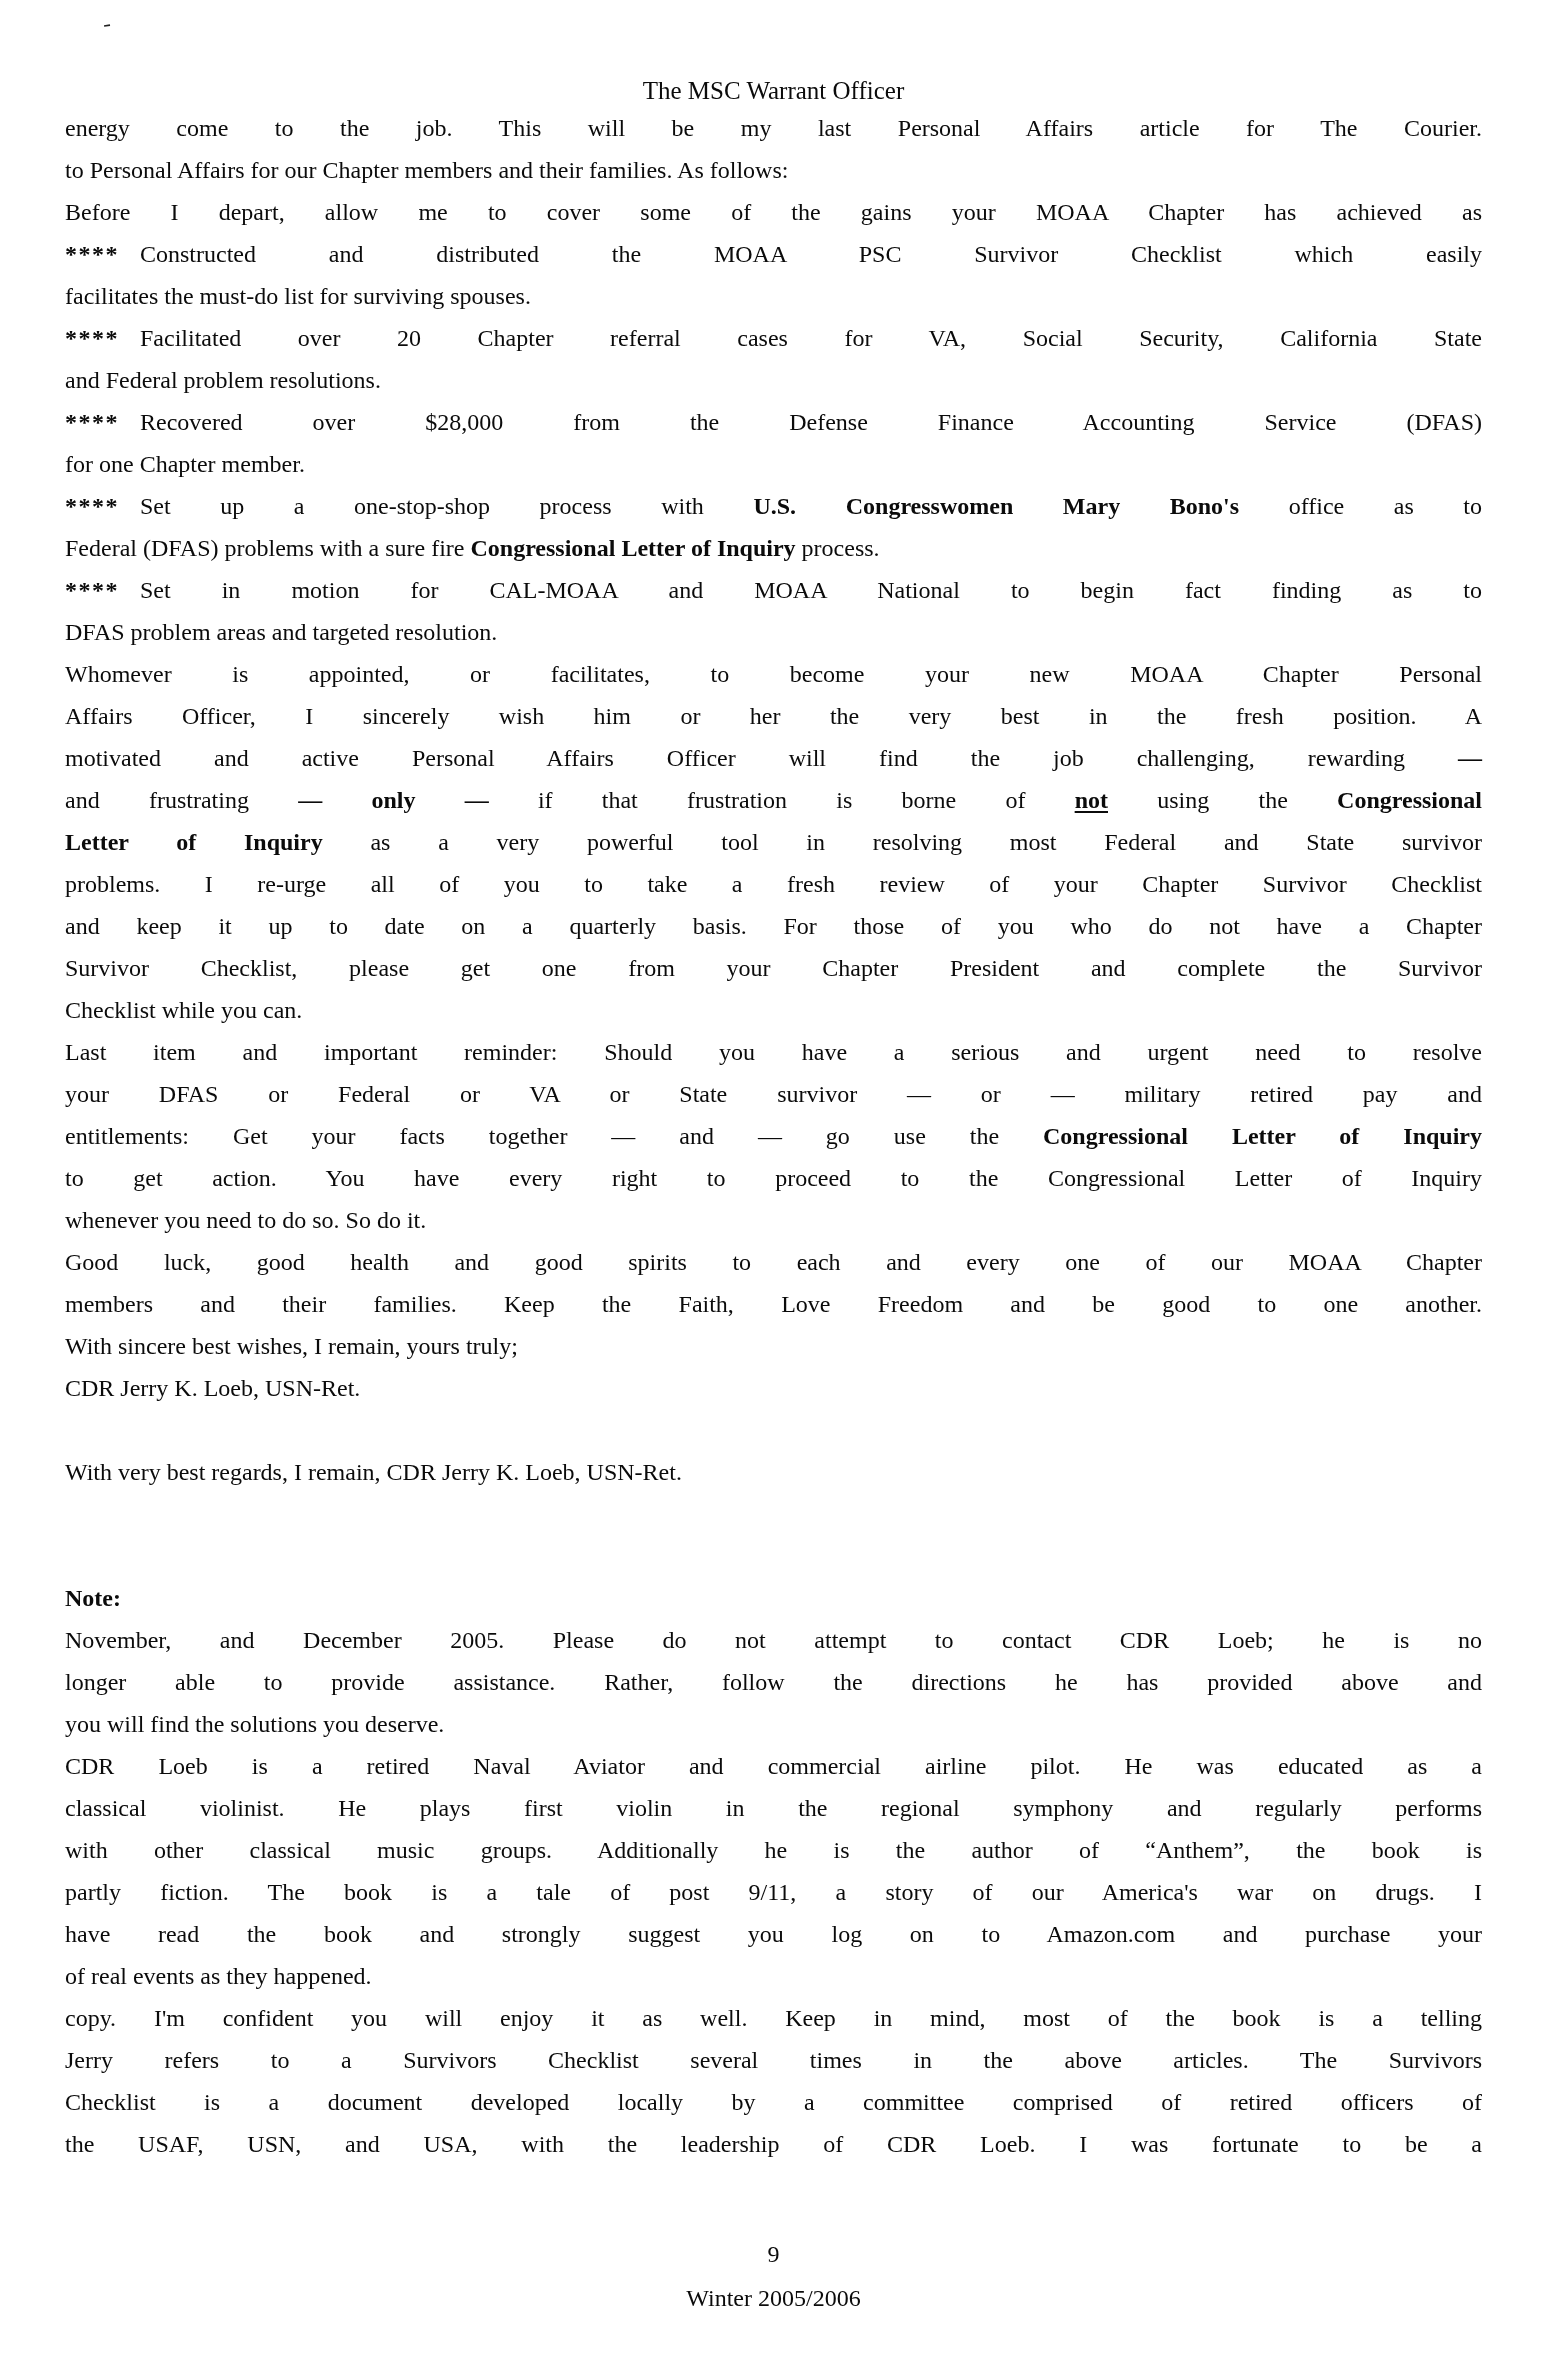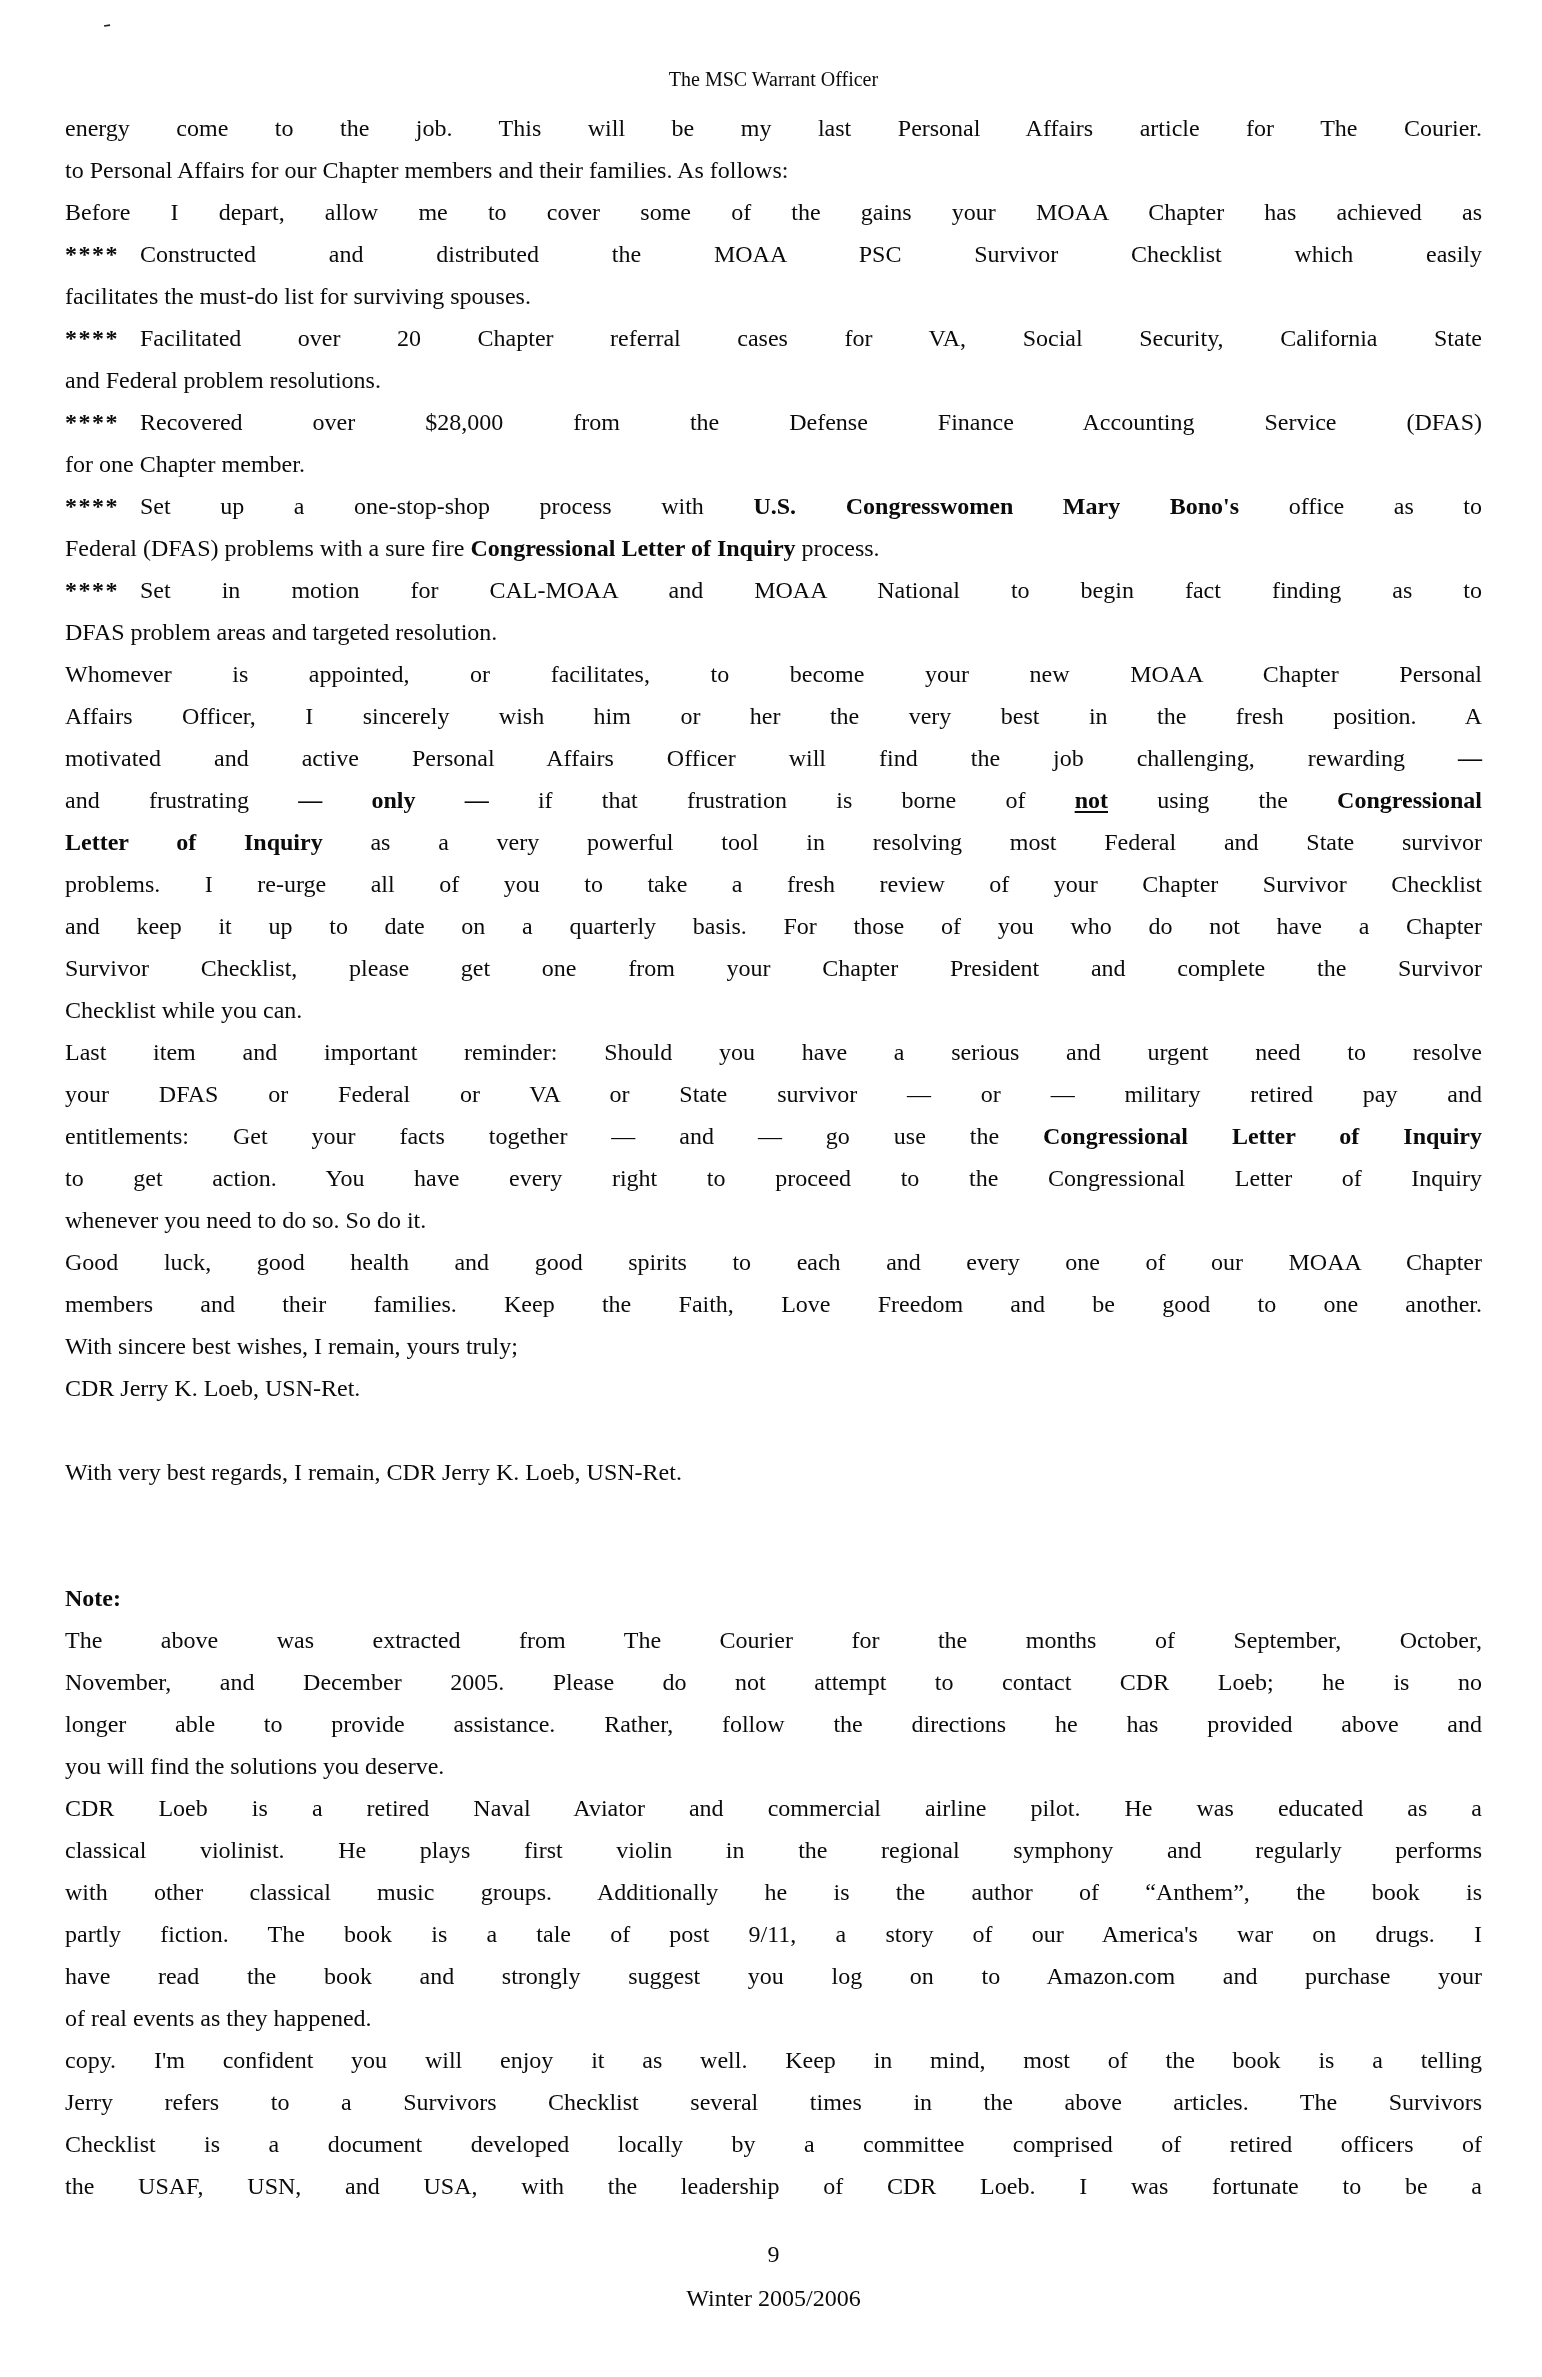--- a/index.html
+++ b/index.html
@@ -9,22 +9,22 @@
     background:#ffffff;
     font-family:"Liberation Serif", serif;
     color:#0b0b0b;
     overflow:hidden;
   }
   .stray{
     position:absolute;top:10.7px;left:103px;
     font-size:23px;color:#222;transform:rotate(-8deg);
   }
   .title{
-    position:absolute;top:58px;left:65px;width:1417px;
-    text-align:center;font-size:20px;line-height:42px;
+    position:absolute;top:70px;left:65px;width:1417px;
+    text-align:center;font-size:25px;line-height:42px;
   }
   .textblock{
     position:absolute;top:107px;left:65px;width:1417px;
   }
   .line{
     font-size:24px;line-height:42px;height:42px;
     white-space:normal;
   }
   .line.j{text-align:justify;text-align-last:justify;}
   .line.l{text-align:left;}
@@ -75,21 +75,20 @@
       <div class="line l"><span>whenever you need to do so. So do it.</span></div>
       <div class="line j"><span>Good luck, good health and good spirits to each and every one of our MOAA Chapter</span></div>
       <div class="line j"><span>members and their families. Keep the Faith, Love Freedom and be good to one another.</span></div>
       <div class="line l"><span>With sincere best wishes, I remain, yours truly;</span></div>
       <div class="line l"><span>CDR Jerry K. Loeb, USN-Ret.</span></div>
       <div class="line blank"></div>
       <div class="line l"><span>With very best regards, I remain, CDR Jerry K. Loeb, USN-Ret.</span></div>
       <div class="line blank"></div>
       <div class="line blank"></div>
       <div class="line l"><span class="b">Note:</span></div>
-      <div class="line j"><span>The above was extracted from The Courier for the months of September, October,</span></div>
       <div class="line j"><span>November, and December 2005.  Please do not attempt to contact CDR Loeb; he is no</span></div>
       <div class="line j"><span>longer able to provide assistance.  Rather, follow the directions he has provided above and</span></div>
       <div class="line l"><span>you will find the solutions you deserve.</span></div>
       <div class="line j"><span>CDR Loeb is a retired Naval Aviator and commercial airline pilot.  He was educated as a</span></div>
       <div class="line j"><span>classical violinist.  He plays first violin in the regional symphony and regularly performs</span></div>
       <div class="line j"><span>with other classical music groups.  Additionally he is the author of “Anthem”, the book is</span></div>
       <div class="line j"><span>partly fiction.  The book is a tale of post 9/11, a story of our America's war on drugs.  I</span></div>
       <div class="line j"><span>have read the book and strongly suggest you log on to Amazon.com and purchase your</span></div>
       <div class="line l"><span>of real events as they happened.</span></div>
       <div class="line j"><span>copy.  I'm confident you will enjoy it as well.  Keep in mind, most of the book is a telling</span></div>

